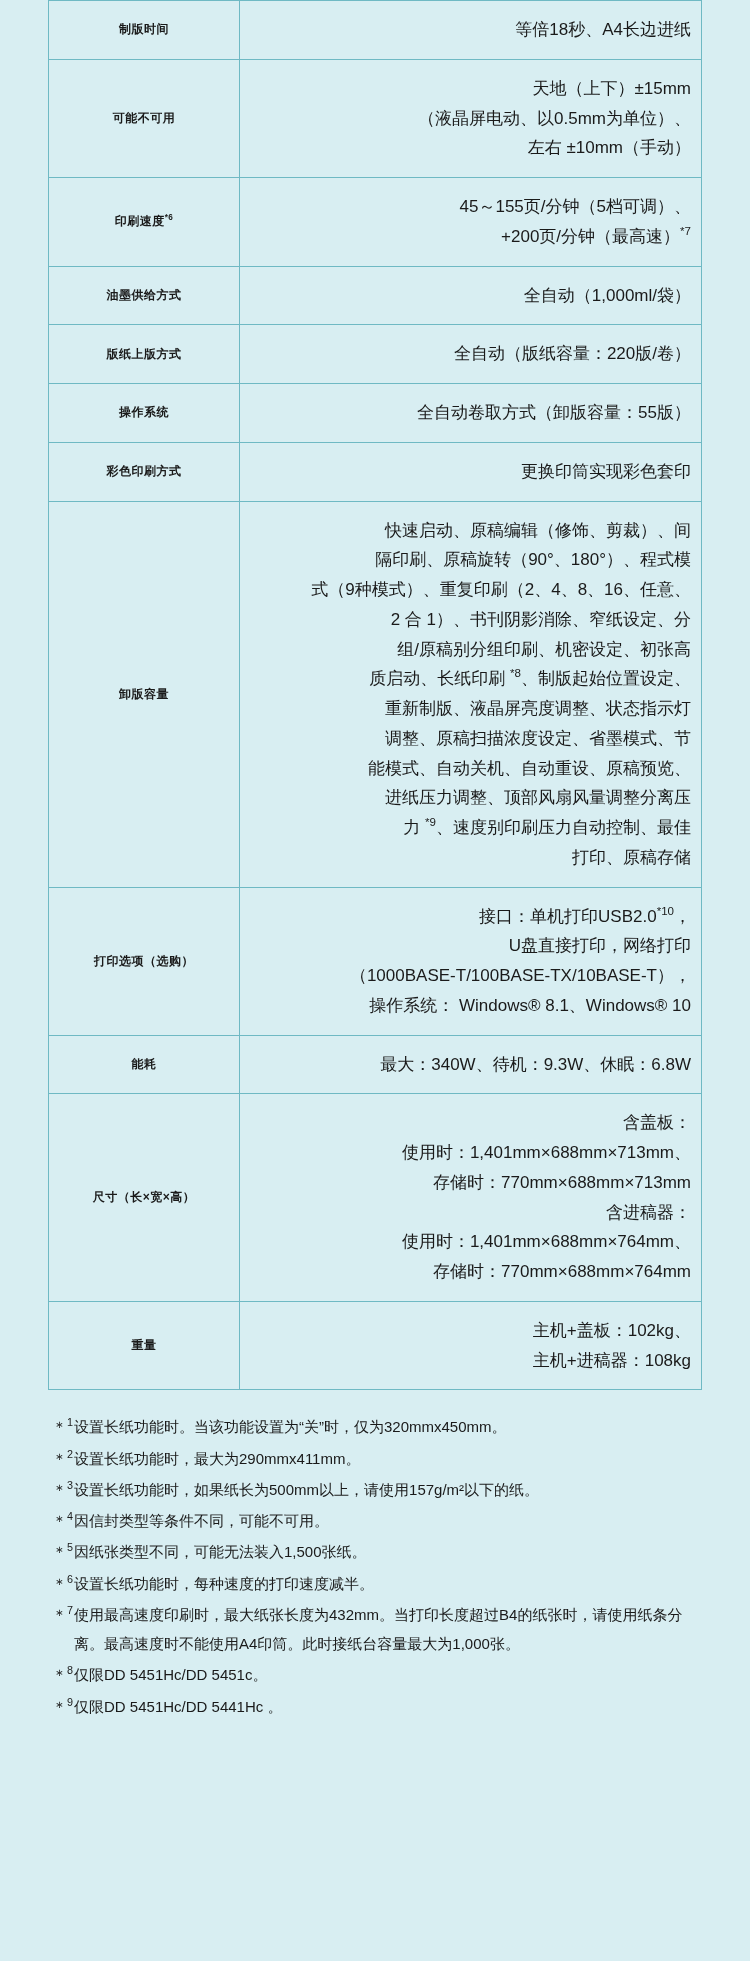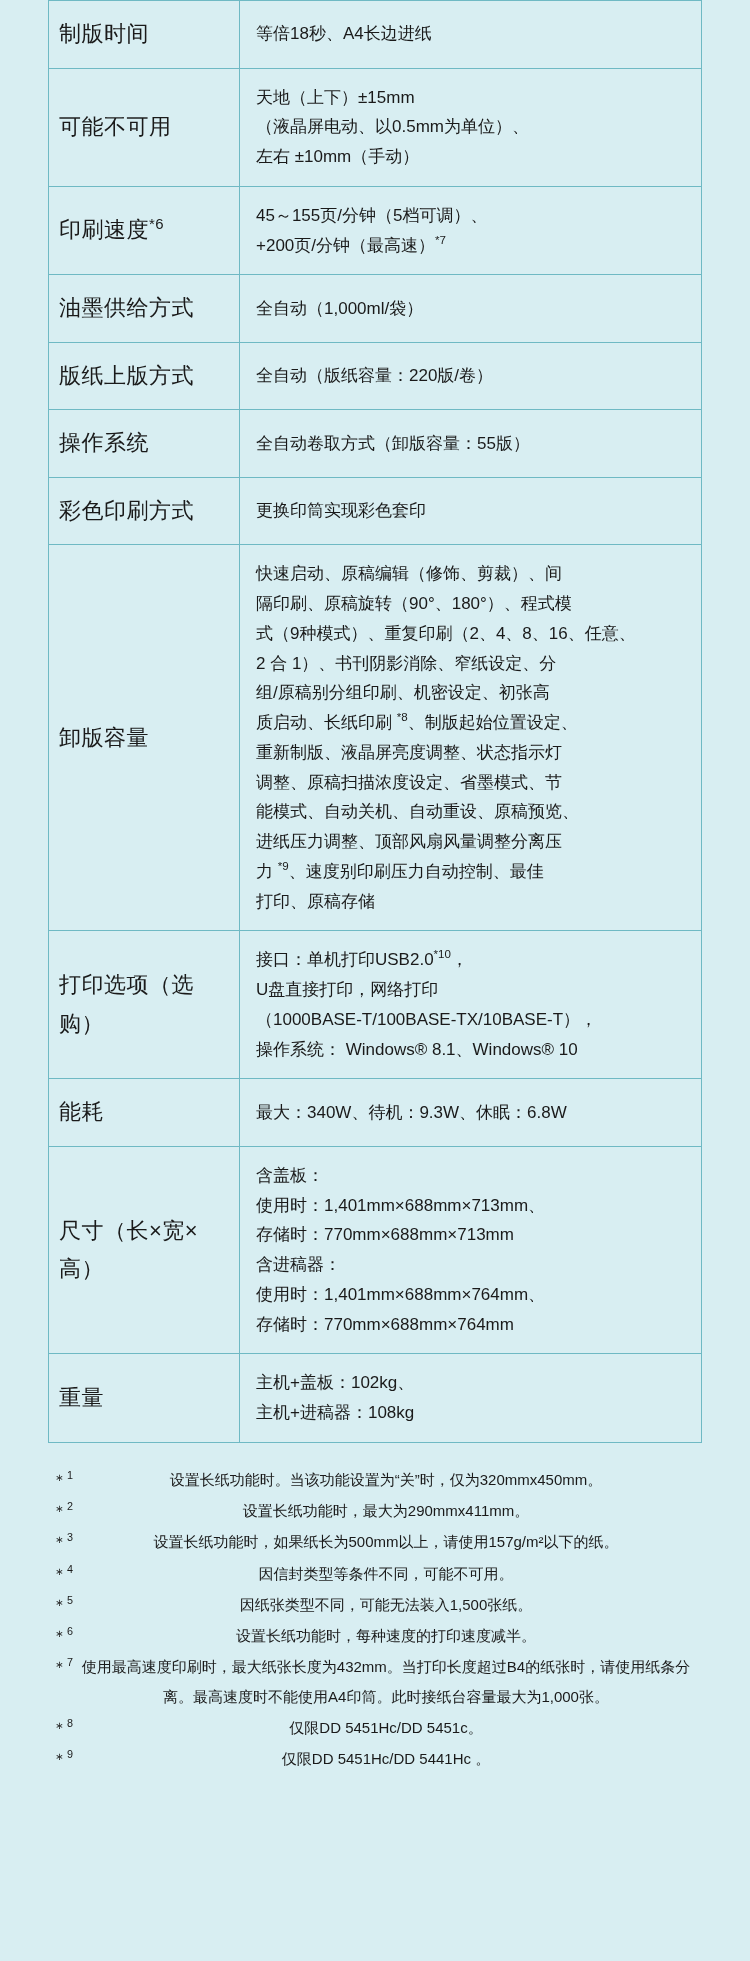--- a/index.html
+++ b/index.html
@@ -24,27 +24,27 @@
   }
   table.spec td {
     border: 1px solid #6fb9c4;
     vertical-align: middle;
     padding: 14px 10px;
     font-size: 17px;
     line-height: 1.75;
   }
   table.spec td.label {
     width: 170px;
-    text-align: left;
-    font-weight: normal;
-    font-size: 22px;
+    text-align: center;
+    font-weight: bold;
+    font-size: 12px;
     letter-spacing: 0.5px;
   }
   table.spec td.value {
-    text-align: left;
+    text-align: right;
     padding-left: 16px;
   }
   sup {
     font-size: 0.68em;
     vertical-align: super;
     line-height: 0;
   }
   .notes {
     padding: 22px 4px 40px 4px;
     font-size: 15px;
@@ -57,21 +57,20 @@
   .note-mark {
     flex: 0 0 auto;
     white-space: nowrap;
     padding-right: 1px;
   }
   .note-mark sup {
     font-size: 0.72em;
   }
   .note-text {
     flex: 1 1 auto;
-    text-align: center;
   }
 </style>
 </head>
 <body>
 
 <div class="page">
 
   <table class="spec">
     <tbody>
       <tr>

